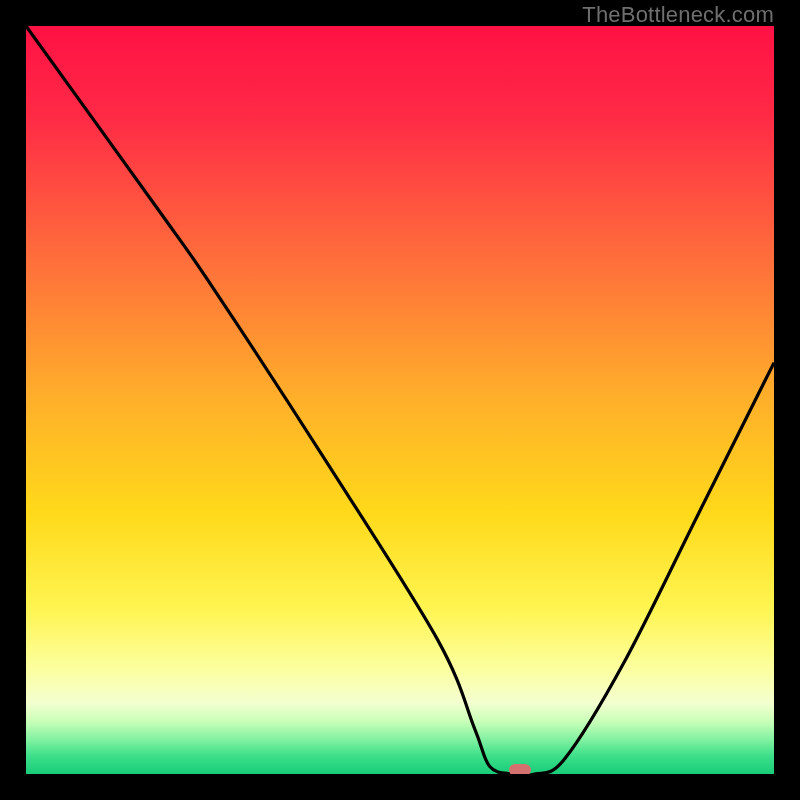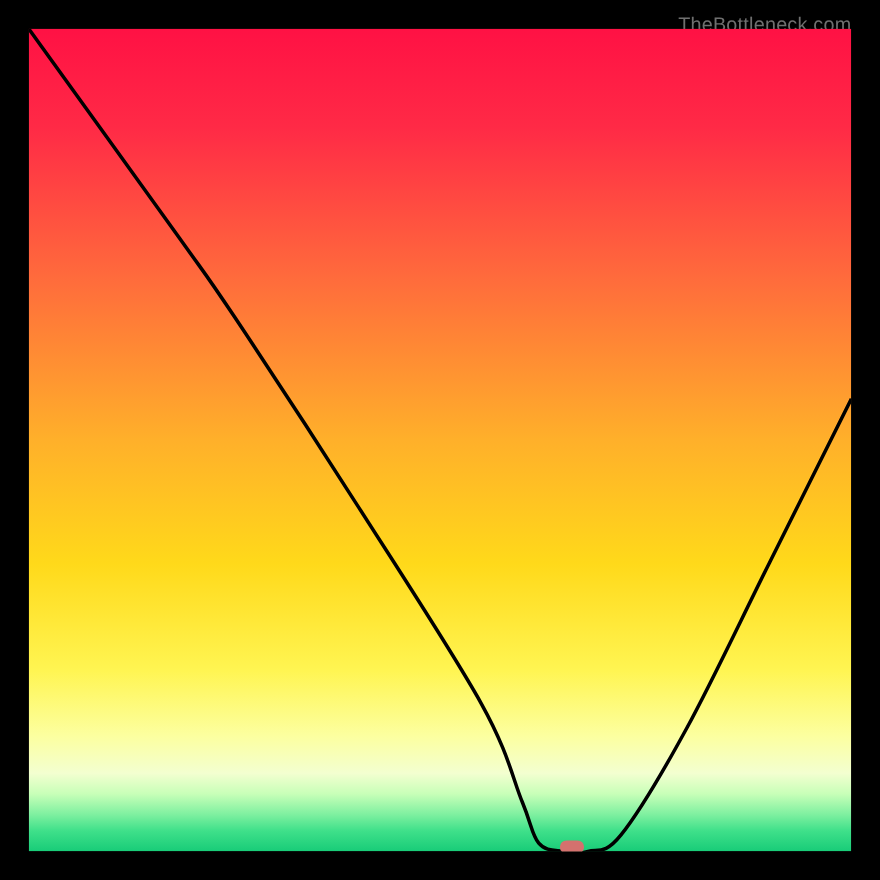--- a/index.html
+++ b/index.html
@@ -41,24 +41,24 @@
   .marker {
     position: absolute;
     width: 22px;
     height: 12px;
     border-radius: 6px;
     background: #d4716e;
     transform: translate(-50%, -50%);
   }
   .attribution {
     position: absolute;
-    top: 12px;
+    top: 2px;
     right: 26px;
     font-family: Arial, Helvetica, sans-serif;
-    font-size: 18px;
+    font-size: 22px;
     color: #6f6f6f;
     letter-spacing: 0.2px;
   }
 </style>
 </head>
 <body>
 
 <div class="chart-container">
   <div class="attribution">TheBottleneck.com</div>
   <div class="plot-area">

